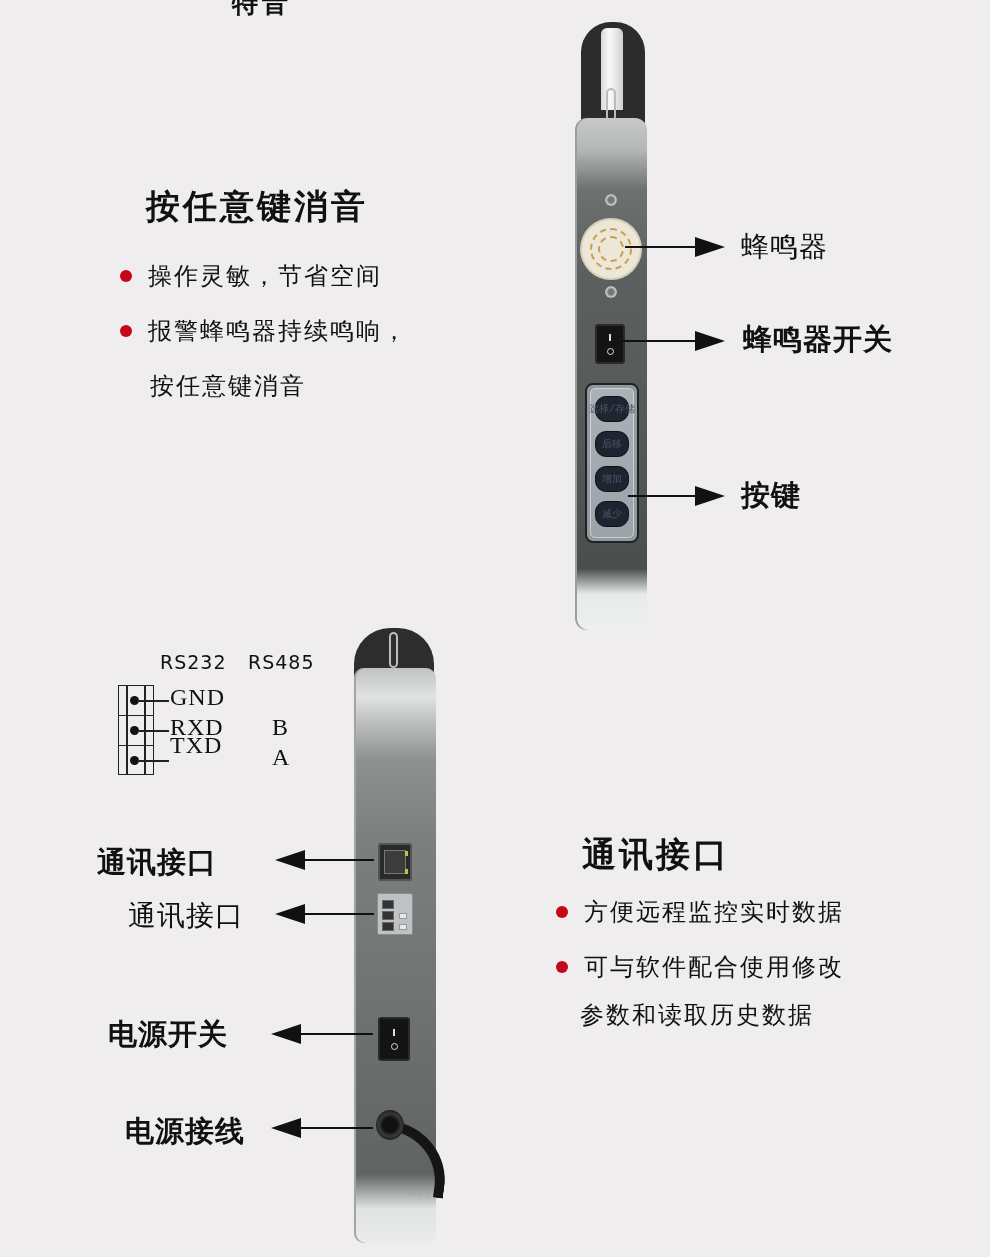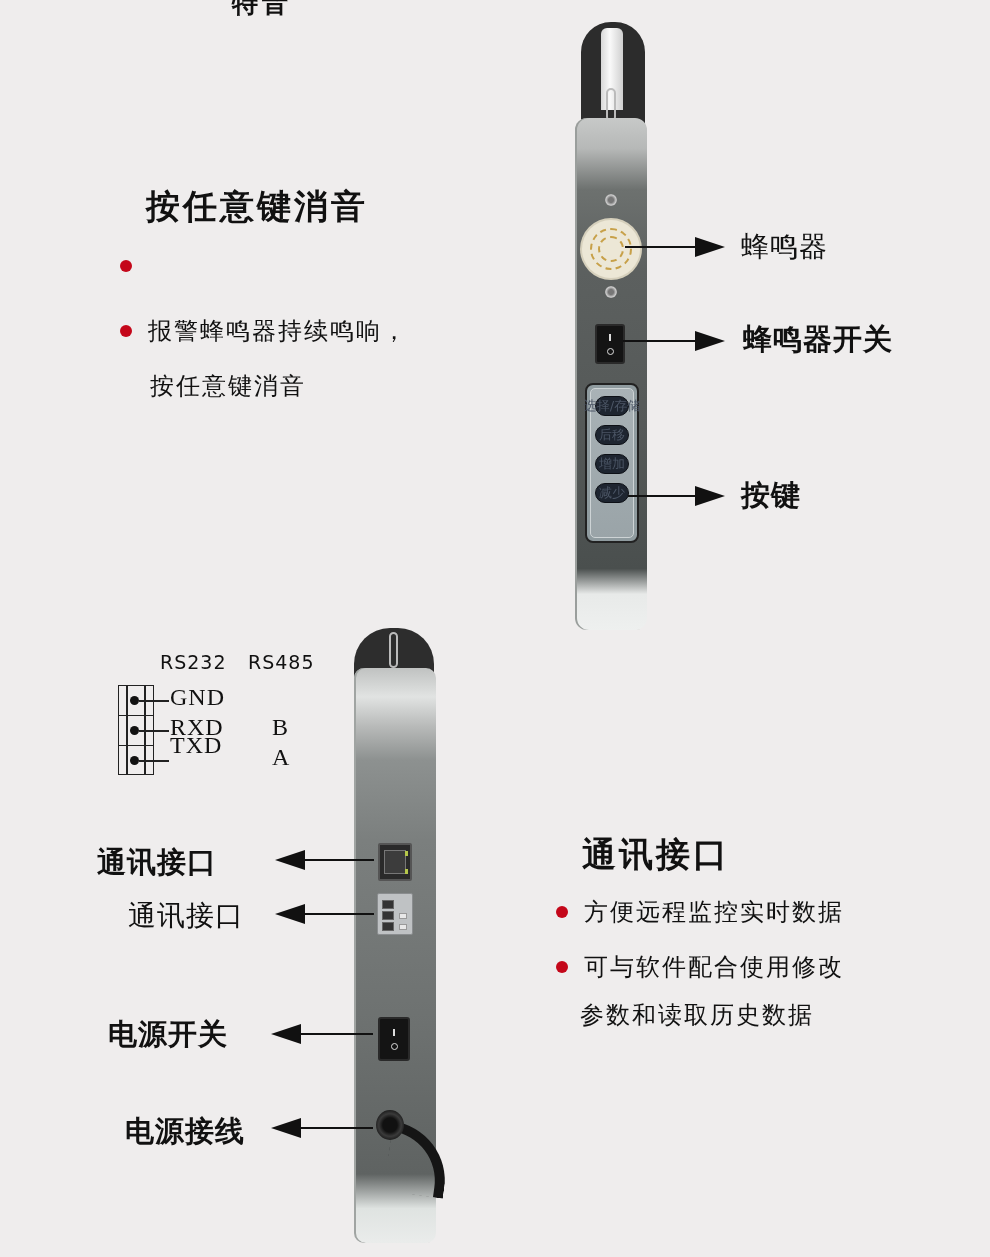--- a/index.html
+++ b/index.html
@@ -18,21 +18,21 @@
   .dev1-hook { left: 606px; top: 88px; width: 10px; height: 34px; border: 2px solid #bbb; border-radius: 5px; }
   .dev1-body { left: 575px; top: 118px; width: 72px; height: 512px; border-radius: 12px; background: linear-gradient(180deg,#c7c9c8 0%,#b6b8b7 6%,#6d716f 14%,#5c605f 30%,#555958 60%,#4a4f4e 88%,#e8eae9 93%,#eef0ef 100%); box-shadow: inset 2px 0 0 #9a9e9c; }
   .screw { width: 12px; height: 12px; border-radius: 50%; background: radial-gradient(circle,#777 30%,#ccc 60%,#666 90%); }
   .buzzer { left: 582px; top: 220px; width: 58px; height: 58px; border-radius: 50%; background: #ece7d6; box-shadow: 0 0 0 2px #d6d0bc; }
   .buzzer-ring { border: 2px dashed #c7a048; border-radius: 50%; }
   .rocker { width: 30px; height: 40px; background: #141414; border: 2px solid #2a2a2a; border-radius: 3px; display: flex; flex-direction: column; align-items: center; justify-content: center; gap: 7px; }
   .rocker .bar { width: 2px; height: 7px; background: #ddd; }
   .rocker .ring { width: 7px; height: 7px; border: 1.5px solid #ddd; border-radius: 50%; }
   .keypad { left: 585px; top: 383px; width: 54px; height: 160px; border: 2px solid #222; border-radius: 8px; background: #8f9b9f; padding: 3px; }
   .keypad-inner { width: 100%; height: 100%; border: 1px solid #cdd3d5; border-radius: 5px; background: linear-gradient(180deg,#a9b2b6,#9aa4a8); display: flex; flex-direction: column; align-items: center; padding-top: 7px; gap: 9px; }
-  .key { width: 34px; height: 20px; border-radius: 11px; background: #1e2530; border: 1px solid #0d1016; color: #4b5565; font-size: 13px; display: flex; align-items: center; justify-content: center; white-space: nowrap; letter-spacing: 0; }
+  .key { width: 34px; height: 26px; border-radius: 11px; background: #1e2530; border: 1px solid #0d1016; color: #4b5565; font-size: 10px; display: flex; align-items: center; justify-content: center; white-space: nowrap; letter-spacing: 0; font-family: Liberation Mono, monospace; }
   .arrow-r, .arrow-l { height: 2px; background: #111; }
   .arrow-r::after { content: ""; position: absolute; right: -4px; top: -9px; border-left: 30px solid #111; border-top: 10px solid transparent; border-bottom: 10px solid transparent; }
   .arrow-l::before { content: ""; position: absolute; left: -4px; top: -9px; border-right: 30px solid #111; border-top: 10px solid transparent; border-bottom: 10px solid transparent; }
   
   .dev2-foam { left: 354px; top: 628px; width: 80px; height: 70px; background: #2d2d2d; border-radius: 36px 36px 4px 4px; }
   .dev2-hook { left: 389px; top: 632px; width: 9px; height: 36px; border: 2px solid #bbb; border-radius: 5px; }
   .dev2-body { left: 354px; top: 668px; width: 82px; height: 575px; border-radius: 10px; background: linear-gradient(180deg,#c0c2c1 0%,#e1e3e2 5%,#b9bbba 10%,#8d9190 16%,#7b7f7e 30%,#6e7271 60%,#5f6362 88%,#dfe3e1 94%,#eaeceb 100%); box-shadow: inset 2px 0 0 #a0a4a2; }
   .rj45 { left: 378px; top: 843px; width: 34px; height: 38px; background: #2a2a2a; border: 2px solid #555; border-radius: 2px; }
   .rj45-in { position: absolute; left: 4px; top: 5px; width: 22px; height: 24px; background: #3c3c3c; border: 1px solid #777; }
   .led { position: absolute; right: 2px; width: 3px; height: 5px; background: #b6c84a; }
@@ -52,20 +52,21 @@
   .pin-lbl { font-size: 24px; white-space: nowrap; letter-spacing: 1px; font-family: Liberation Serif, serif;}
 </style>
 </head>
 <body>
 
 <div class="abs top-cut">特音</div>
 
 <div class="abs h-title" style="left:146px; top:184px;">按任意键消音</div>
 <div class="abs bullet-line" style="left:120px; top:260px;">
   <span class="dot"></span>
+  <span>操作灵敏，节省空间</span>
 </div>
 <div class="abs bullet-line" style="left:120px; top:315px;">
   <span class="dot"></span>
   <span>报警蜂鸣器持续鸣响，</span>
 </div>
 <div class="abs cont" style="left:150px; top:370px;text-align:right;">按任意键消音</div>
 
 <div class="abs dev1-foam"></div>
 <div class="abs dev1-probe"></div>
 <div class="abs dev1-hook"></div>

